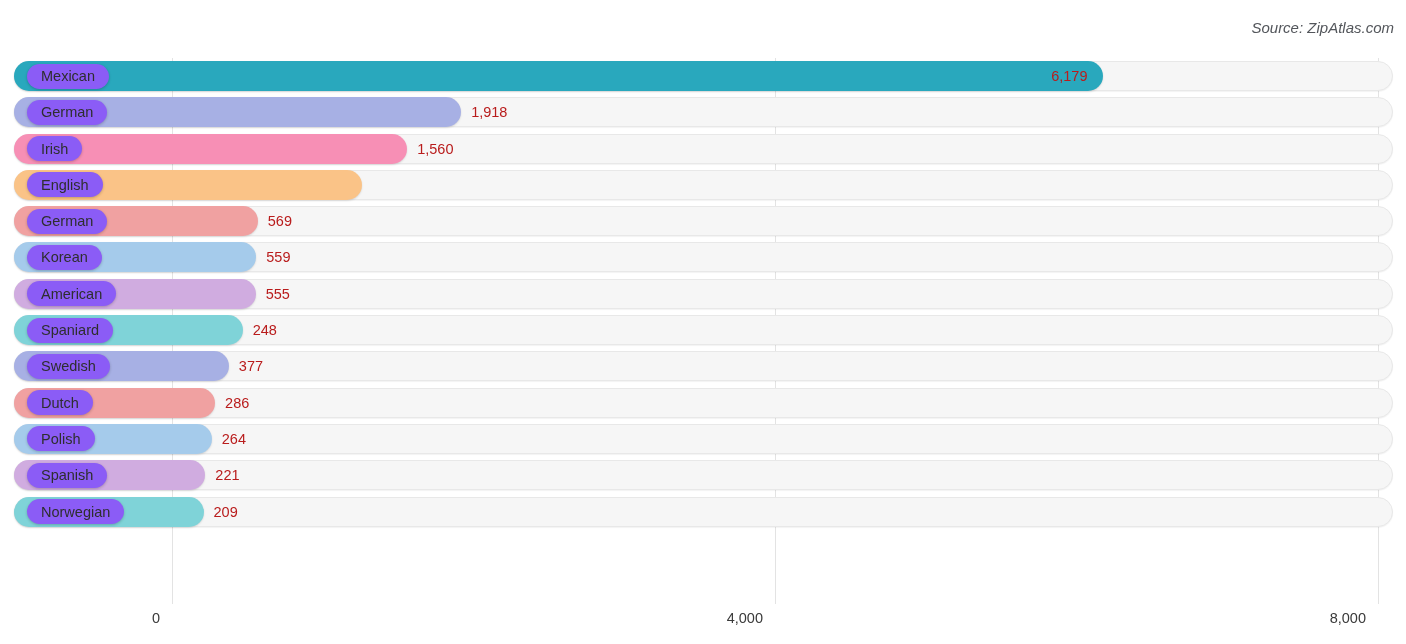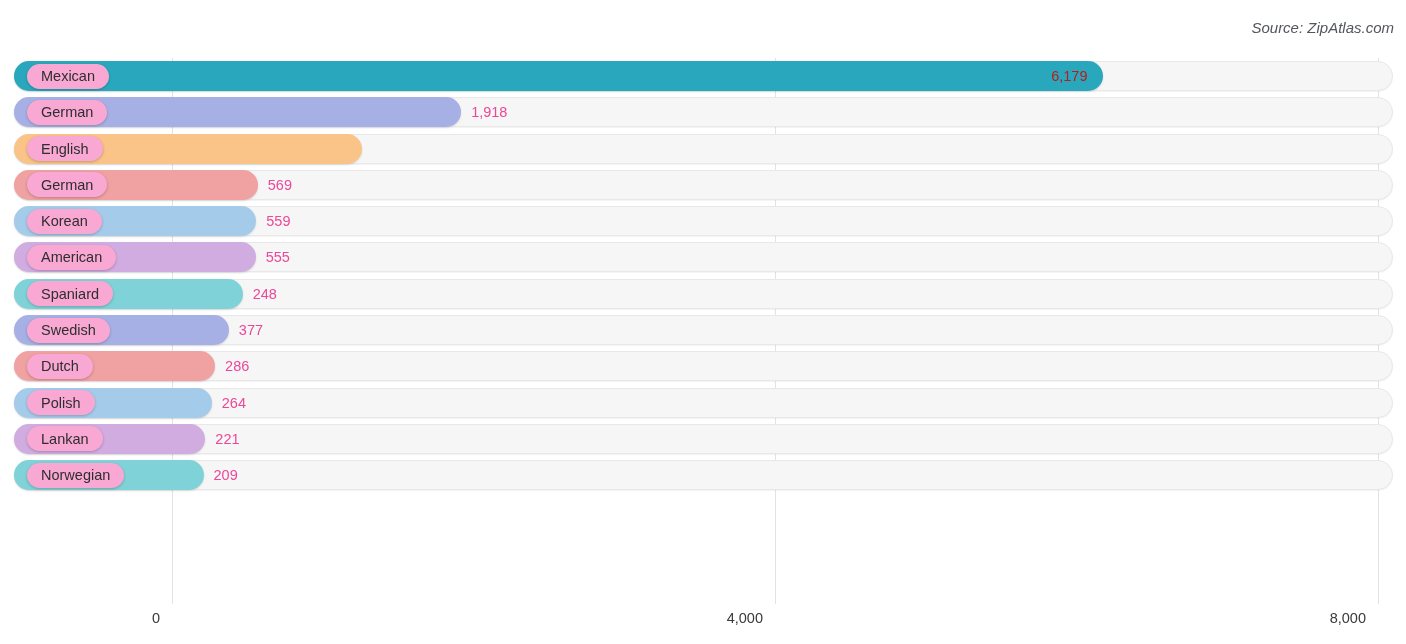--- a/index.html
+++ b/index.html
@@ -78,37 +78,37 @@
     height: 30px;
     border-radius: 15px;
     box-shadow: 0 1px 2px rgba(0,0,0,.13);
   }
   .pill {
     position: absolute;
     left: 27px;
     top: 5.5px;
     height: 25px;
     padding: 0 14px;
-    background: #f9a8d4;
+    background: #8b5cf6;
     border-radius: 13px;
     box-shadow: 0 1px 3px rgba(0,0,0,.22);
     display: flex;
     align-items: center;
     font-size: 14.5px;
     color: #2e2e2e;
     white-space: nowrap;
   }
   .val {
     position: absolute;
     top: 3px;
     height: 30px;
     display: flex;
     align-items: center;
     font-size: 14.5px;
-    color: #ec4899;
+    color: #b91c1c;
     white-space: nowrap;
   }
   .val.inside {
     color: #b91c1c;
     justify-content: flex-end;
   }
 
   
   .axis {
     position: absolute;
@@ -146,20 +146,26 @@
           <div class="val inside" style="left: 14px; width: 1073.48px;">6,179</div>
         </div>
         <div class="row">
           <div class="track"></div>
           <div class="bar" style="width: 447.138px; background: rgb(167, 176, 228);"></div>
           <div class="pill">German</div>
           <div class="val" style="left: 471.138px;">1,918</div>
         </div>
         <div class="row">
           <div class="track"></div>
+          <div class="bar" style="width: 393.17px; background: rgb(247, 143, 181);"></div>
+          <div class="pill">Irish</div>
+          <div class="val" style="left: 417.17px;">1,560</div>
+        </div>
+        <div class="row">
+          <div class="track"></div>
           <div class="bar" style="width: 348.397px; background: rgb(250, 195, 135);"></div>
           <div class="pill">English</div>
           <div class="val" style="left: 355px; margin-top: 44px;">1,263</div>
         </div>
         <div class="row">
           <div class="track"></div>
           <div class="bar" style="width: 243.777px; background: rgb(240, 161, 161);"></div>
           <div class="pill">German</div>
           <div class="val" style="left: 267.777px;">569</div>
         </div>
@@ -195,21 +201,21 @@
         </div>
         <div class="row">
           <div class="track"></div>
           <div class="bar" style="width: 197.798px; background: rgb(165, 203, 235);"></div>
           <div class="pill">Polish</div>
           <div class="val" style="left: 221.798px;">264</div>
         </div>
         <div class="row">
           <div class="track"></div>
           <div class="bar" style="width: 191.316px; background: rgb(208, 172, 224);"></div>
-          <div class="pill">Lankan</div>
+          <div class="pill">Spanish</div>
           <div class="val" style="left: 215.316px;">221</div>
         </div>
         <div class="row">
           <div class="track"></div>
           <div class="bar" style="width: 189.507px; background: rgb(127, 211, 216);"></div>
           <div class="pill">Norwegian</div>
           <div class="val" style="left: 213.507px;">209</div>
         </div>
       </div>
   </div>

